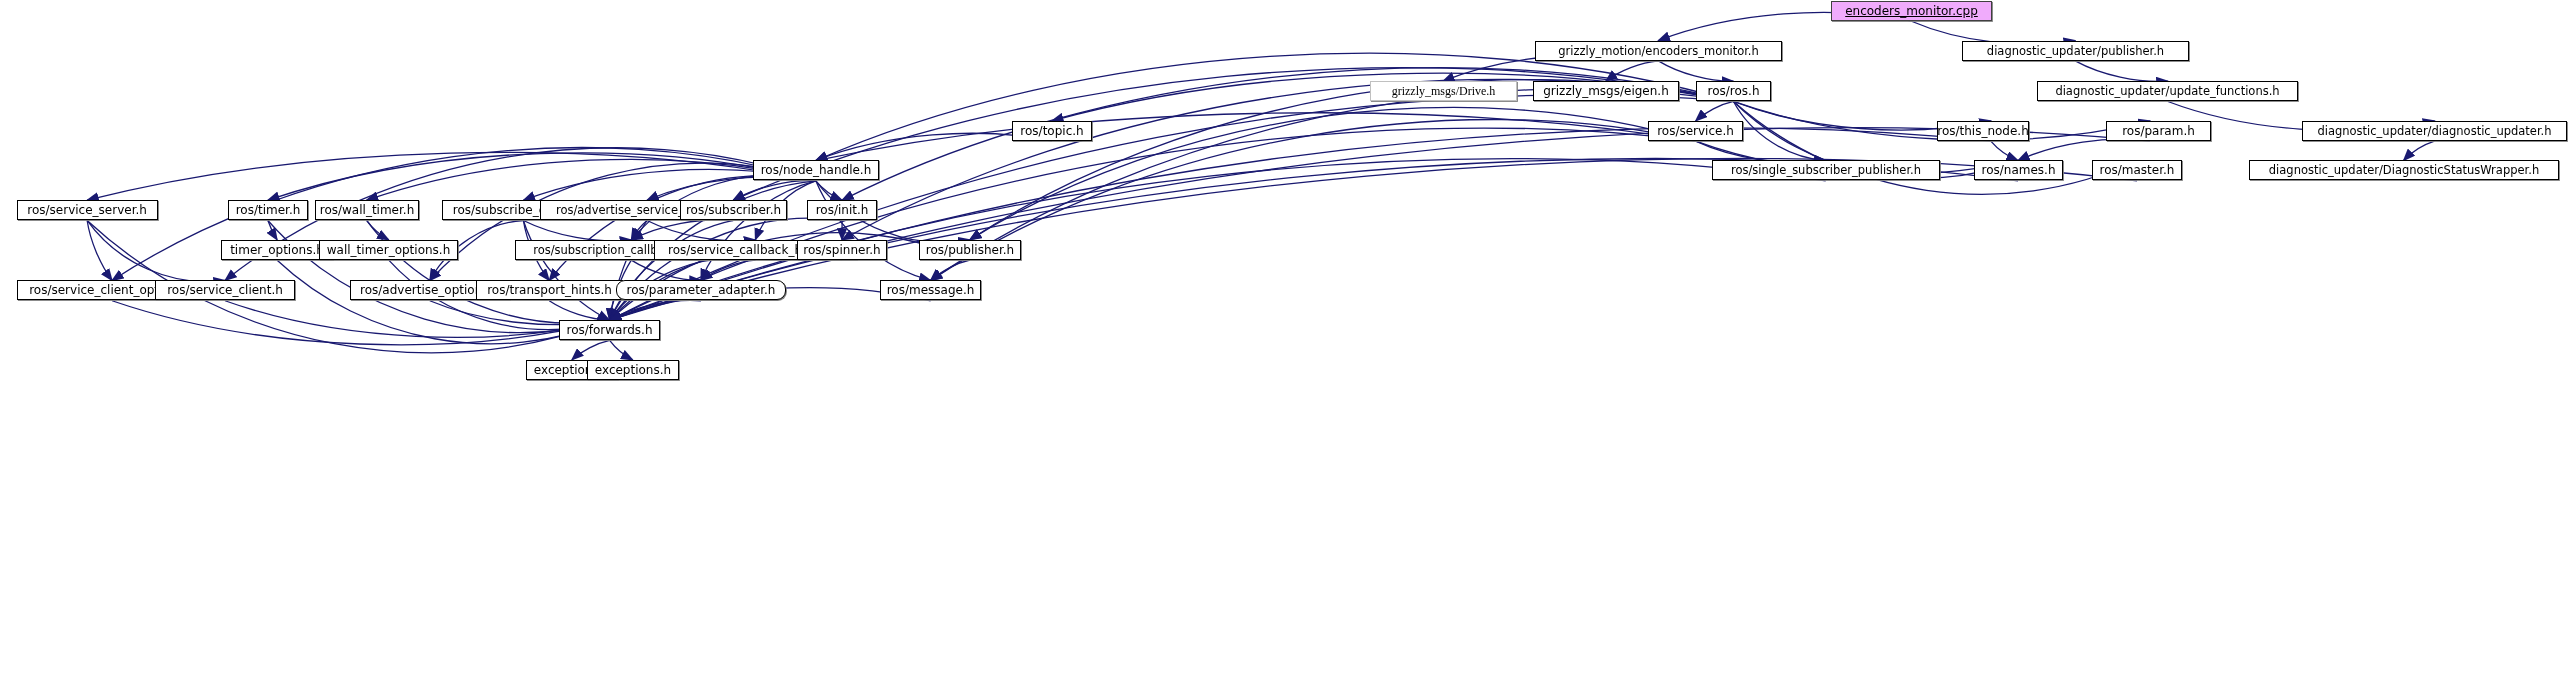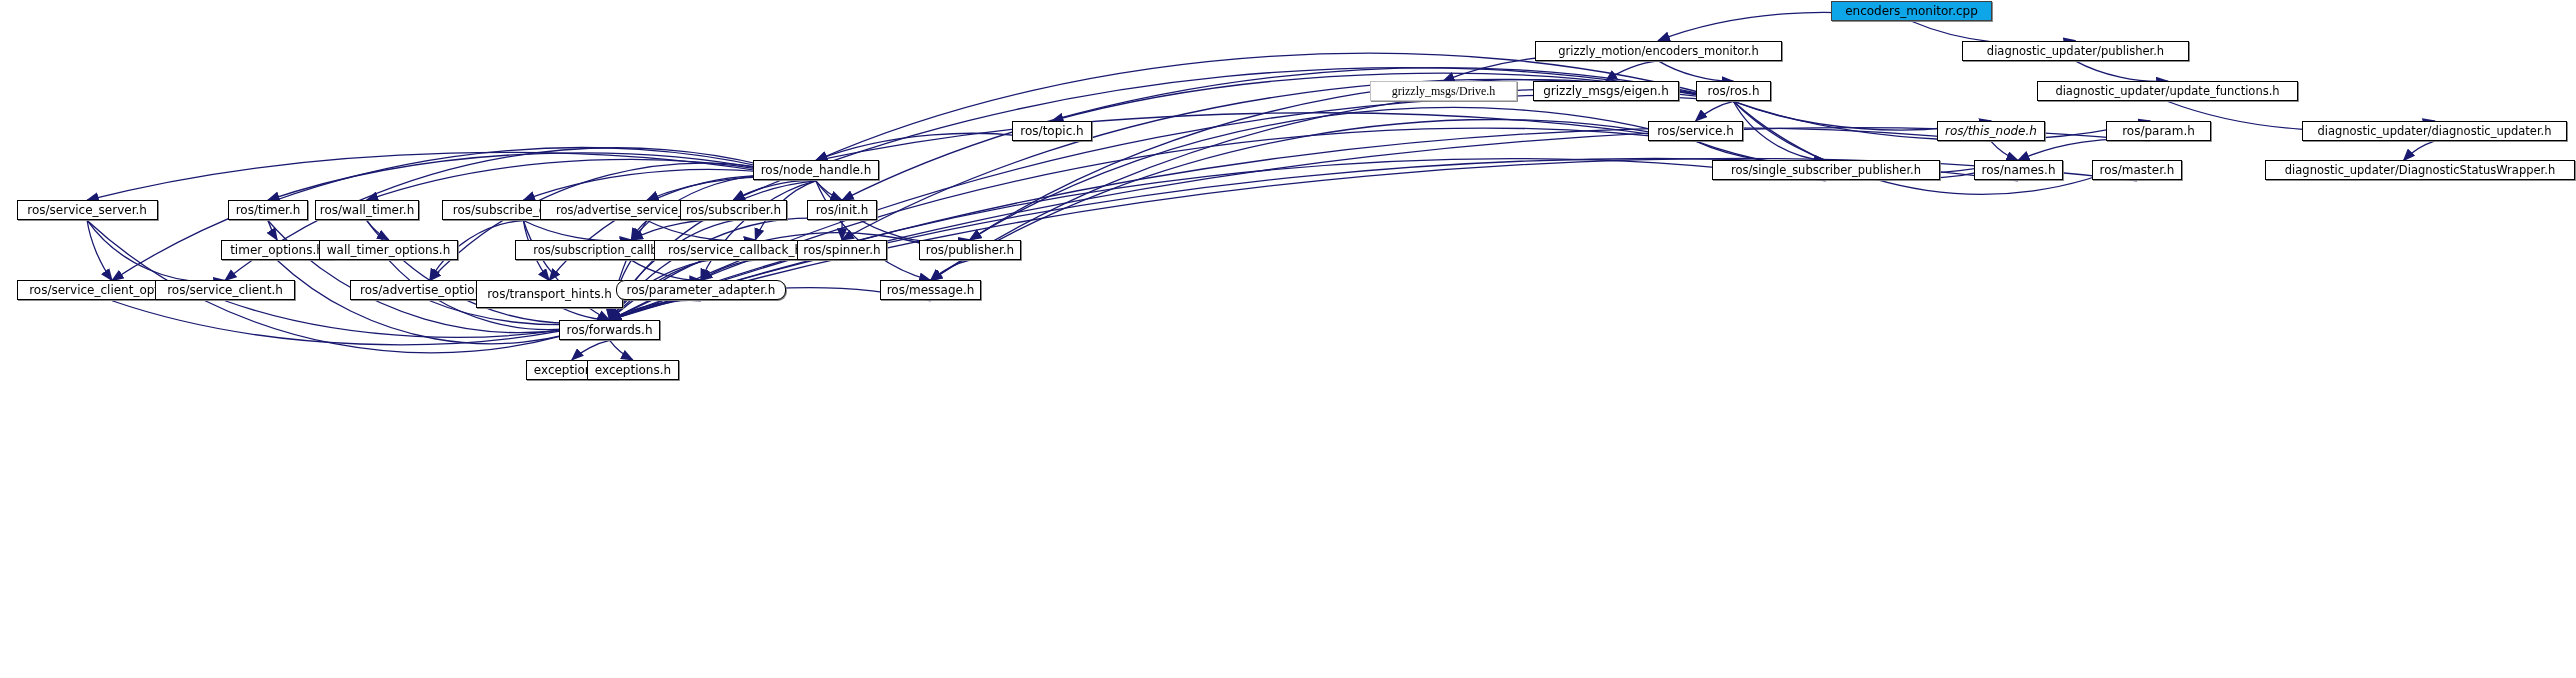--- a/index.html
+++ b/index.html
@@ -2,21 +2,21 @@
 <html style="font-size:14.8px"><head>
 <meta charset="utf-8">
 <style>
   html,body{margin:0;padding:0;background:#ffffff;}
   #wrap{position:relative;width:2576px;height:679px;background:#ffffff;
         font-family:"DejaVu Sans","Liberation Sans",sans-serif;overflow:hidden;}
   svg.edges{position:absolute;left:0;top:0;width:2576px;height:679px;}
   .node{position:absolute;box-sizing:border-box;display:flex;align-items:center;
         justify-content:center;background:#ffffff;border:0.9px solid #000000;
         color:#000000;white-space:nowrap;letter-spacing:0px;}
-  .node.root{background:#0ea5e9;border:0.9px solid #404040;}
+  .node.root{background:#f0abfc;border:0.9px solid #404040;text-decoration:underline;}
   .node.leafgray{border:0.9px solid #c0c0c0;font-family:Liberation Serif, serif;}
   .node.sh{box-shadow:0.9px 0.9px 0 0 #808080;}
 </style>
 </head>
 <body>
 
 <div id="wrap">
   <svg class="edges" viewBox="0 0 2793 736" preserveAspectRatio="none">
     <defs>
       <marker id="ah" markerWidth="10" markerHeight="8" refX="9" refY="4" orient="auto" markerUnits="strokeWidth">
@@ -135,42 +135,42 @@
       </div>
       <div class="node sh" style="left: 2037px; top: 81px; width: 261px; height: 20px; font-size: 11.5px;">
         <span>diagnostic_updater/update_functions.h</span>
       </div>
       <div class="node sh" style="left: 1012px; top: 121px; width: 80px; height: 20px; font-size: 12px;">
         <span>ros/topic.h</span>
       </div>
       <div class="node sh" style="left: 1648px; top: 121px; width: 95px; height: 20px; font-size: 12px;">
         <span>ros/service.h</span>
       </div>
-      <div class="node sh" style="left: 1937px; top: 121px; width: 108px; height: 20px; font-size: 12px; font-style: italic;">
+      <div class="node sh" style="left: 1937px; top: 121px; width: 92px; height: 20px; font-size: 12px;">
         <span>ros/this_node.h</span>
       </div>
       <div class="node sh" style="left: 2106px; top: 121px; width: 105px; height: 20px; font-size: 12px;">
         <span>ros/param.h</span>
       </div>
       <div class="node sh" style="left: 2302px; top: 121px; width: 265px; height: 20px; font-size: 11.5px;">
         <span>diagnostic_updater/diagnostic_updater.h</span>
       </div>
       <div class="node sh" style="left: 753px; top: 160px; width: 126px; height: 20px; font-size: 12px;">
         <span>ros/node_handle.h</span>
       </div>
       <div class="node sh" style="left: 1712px; top: 160px; width: 228px; height: 20px; font-size: 11.5px;">
         <span>ros/single_subscriber_publisher.h</span>
       </div>
       <div class="node sh" style="left: 1974px; top: 160px; width: 89px; height: 20px; font-size: 12px;">
         <span>ros/names.h</span>
       </div>
       <div class="node sh" style="left: 2092px; top: 160px; width: 90px; height: 20px; font-size: 12px;">
         <span>ros/master.h</span>
       </div>
-      <div class="node sh" style="left: 2249px; top: 160px; width: 310px; height: 20px; font-size: 11.5px; margin-left: 16px;">
+      <div class="node sh" style="left: 2249px; top: 160px; width: 310px; height: 20px; font-size: 11.5px;">
         <span>diagnostic_updater/DiagnosticStatusWrapper.h</span>
       </div>
       <div class="node sh" style="left: 16.6px; top: 200px; width: 141px; height: 20px; font-size: 12px;">
         <span>ros/service_server.h</span>
       </div>
       <div class="node sh" style="left: 228px; top: 200px; width: 80px; height: 20px; font-size: 12px;">
         <span>ros/timer.h</span>
       </div>
       <div class="node sh" style="left: 315px; top: 200px; width: 104px; height: 20px; font-size: 12px;">
         <span>ros/wall_timer.h</span>
@@ -207,21 +207,21 @@
       </div>
       <div class="node sh" style="left: 16.6px; top: 280px; width: 191px; height: 20px; font-size: 12px;">
         <span>ros/service_client_options.h</span>
       </div>
       <div class="node sh" style="left: 155px; top: 280px; width: 140px; height: 20px; font-size: 12px;">
         <span>ros/service_client.h</span>
       </div>
       <div class="node sh" style="left: 350px; top: 280px; width: 160px; height: 20px; font-size: 12px;">
         <span>ros/advertise_options.h</span>
       </div>
-      <div class="node sh" style="left: 476px; top: 280px; width: 147px; height: 28px; font-size: 12px;">
+      <div class="node sh" style="left: 476px; top: 280px; width: 147px; height: 20px; font-size: 12px;">
         <span>ros/transport_hints.h</span>
       </div>
       <div class="node sh" style="left: 616px; top: 280px; width: 170px; height: 20px; font-size: 12px; border-radius: 9px;">
         <span>ros/parameter_adapter.h</span>
       </div>
       <div class="node sh" style="left: 880px; top: 280px; width: 101px; height: 20px; font-size: 12px;">
         <span>ros/message.h</span>
       </div>
       <div class="node sh" style="left: 559px; top: 320px; width: 101px; height: 20px; font-size: 12px;">
         <span>ros/forwards.h</span>

